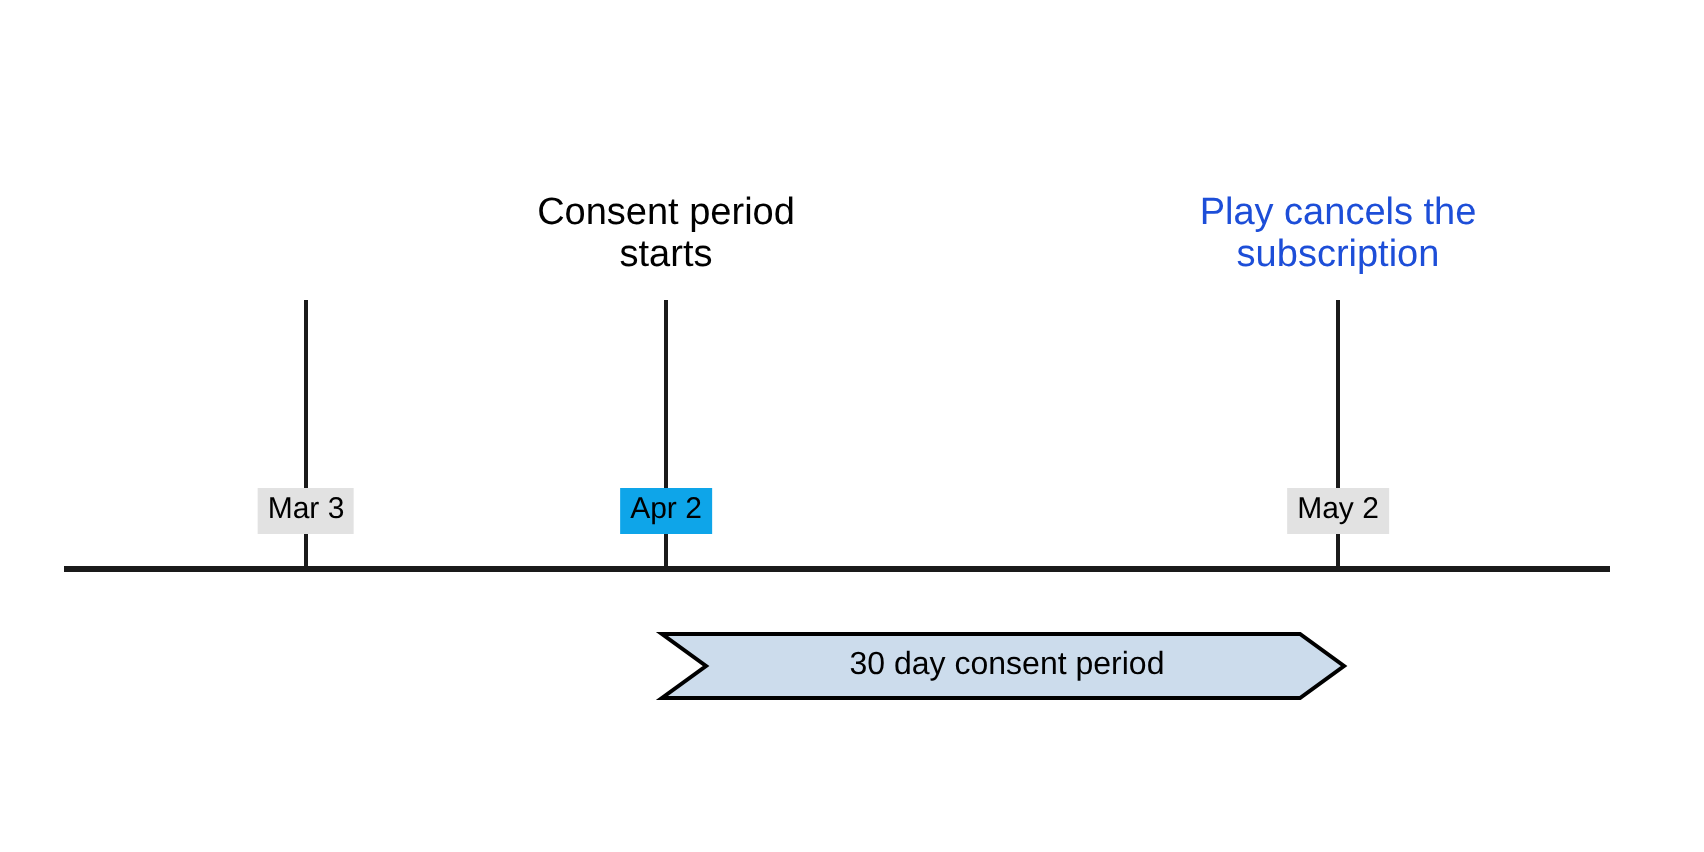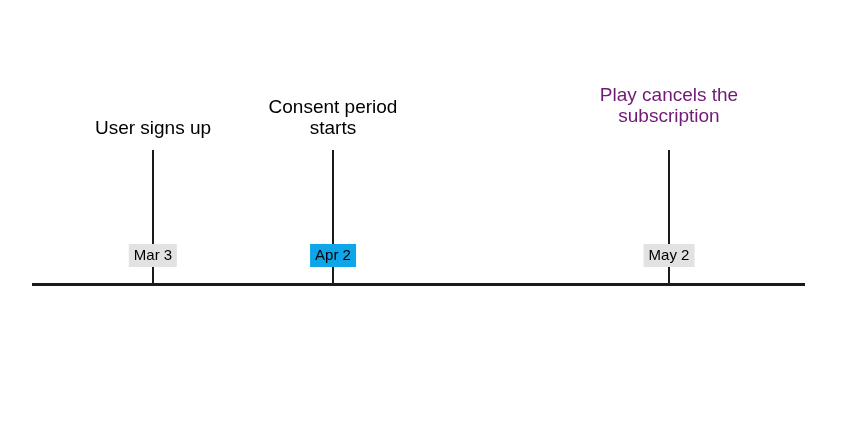--- a/index.html
+++ b/index.html
@@ -81,28 +81,33 @@
     pointer-events: none;
   }
 </style>
 </head>
 <body>
 
 <div id="canvas">
 
   <div class="axis-line" style="left: 32px; top: 283px; width: 773px; background: rgb(26, 26, 26);"></div>
 
-  <div class="event-caption" style="left: 153px; top: 117px; color: rgb(0, 0, 0);">User signs up</div>
   <div class="event-stem" style="left: 152px; top: 150px; height: 133px; background: rgb(26, 26, 26);"></div>
   <div class="date-chip" style="left: 153px; top: 244px; background: rgb(226, 226, 226); color: rgb(0, 0, 0);">Mar 3</div>
 
   <div class="event-caption" style="left: 333px; top: 96px; color: rgb(0, 0, 0);">Consent period
 starts</div>
   <div class="event-stem" style="left: 332px; top: 150px; height: 133px; background: rgb(26, 26, 26);"></div>
   <div class="date-chip" style="left: 333px; top: 244px; background: #0ea5e9; color: rgb(0, 0, 0);">Apr 2</div>
 
-  <div class="event-caption" style="left: 669px; top: 84px; color: #701a75;">Play cancels the
+  <div class="event-caption" style="left: 669px; top: 96px; color: #1d4ed8;">Play cancels the
 subscription</div>
   <div class="event-stem" style="left: 668px; top: 150px; height: 133px; background: rgb(26, 26, 26);"></div>
   <div class="date-chip" style="left: 669px; top: 244px; background: rgb(226, 226, 226); color: rgb(0, 0, 0);">May 2</div>
 
+  <div class="ribbon-wrap" style="left: 331px; top: 317px; width: 341px; height: 32px;">
+    <svg class="ribbon-svg" width="341" height="32" viewBox="0 0 341 32">
+      <polygon points="0,0 319,0 341,16 319,32 0,32 22,16" fill="#ccdcec" stroke="#000000" stroke-width="2" stroke-linejoin="miter"></polygon>
+    </svg>
+    <div class="ribbon-label" style="color: rgb(0, 0, 0);">30 day consent period</div>
+  </div>
 
 </div>
 
 </body></html>

